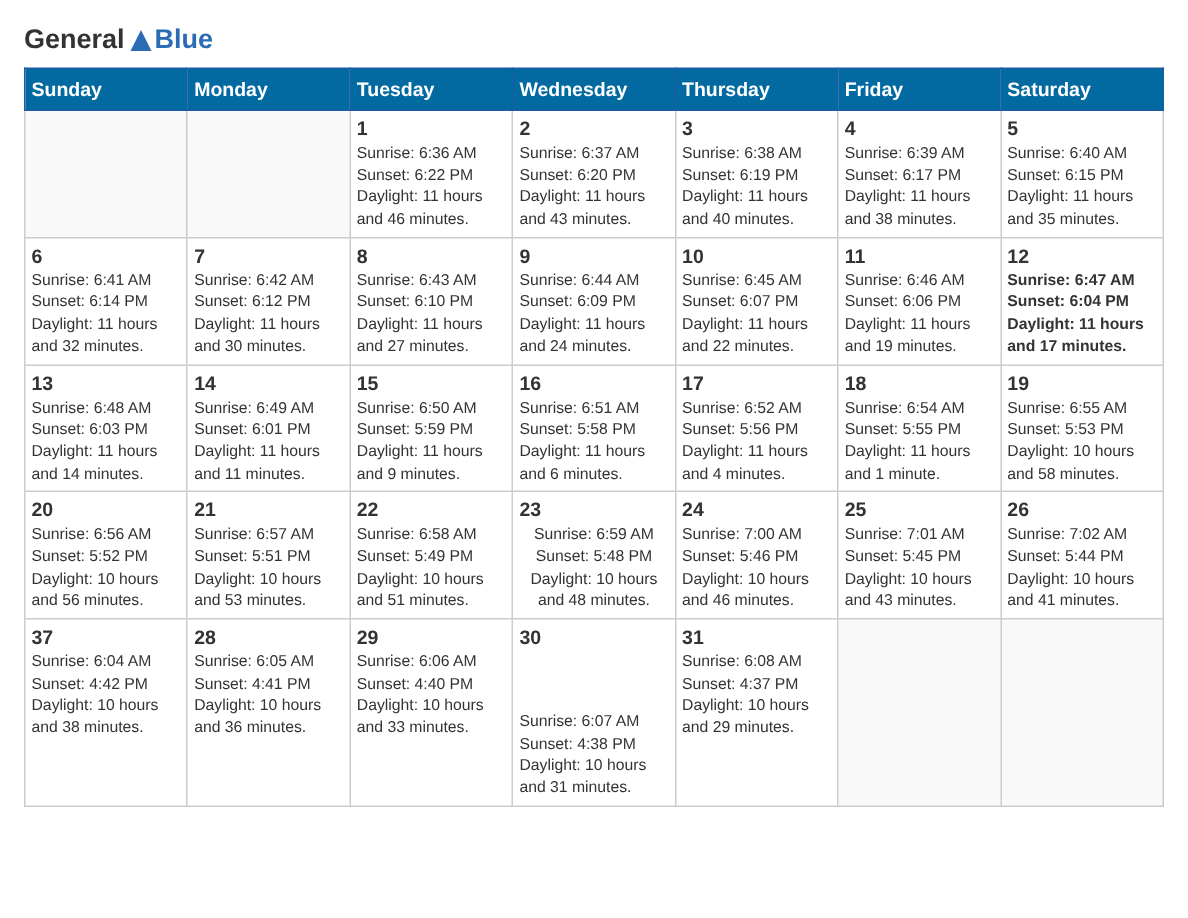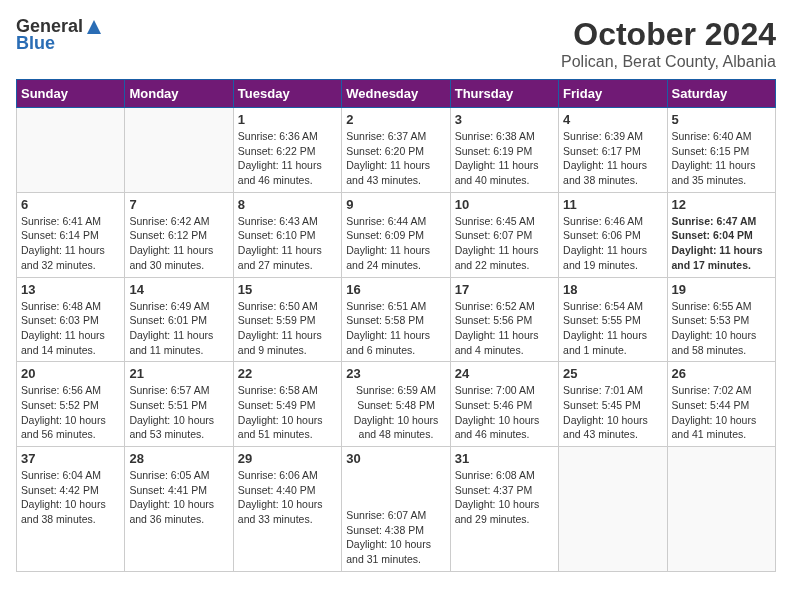--- a/index.html
+++ b/index.html
@@ -11,22 +11,22 @@
       padding: 16px;
     }
     .header-area {
       display: flex;
       justify-content: space-between;
       align-items: flex-start;
       margin-bottom: 8px;
     }
     .logo {
       display: flex;
-      flex-direction: column;
-      align-items: flex-start;
+      flex-direction: row;
+      align-items: flex-end;
     }
     .logo-row {
       display: flex;
       align-items: center;
     }
     .title-area {
       text-align: right;
     }
     .title-area h1 {
       font-size: 32px;
@@ -37,21 +37,21 @@
       font-size: 16px;
       font-weight: normal;
       color: #555;
     }
     .calendar {
       width: 100%;
       border-collapse: collapse;
       font-size: 11px;
     }
     .calendar thead tr th {
-      background-color: #701a75;
+      background-color: #0369a1;
       color: #fff;
       padding: 6px 4px;
       text-align: left;
       font-size: 13px;
       font-weight: bold;
       border: 1px solid #1a5da5;
     }
     .calendar tbody tr td {
       border: 1px solid #ccc;
       vertical-align: top;
@@ -83,24 +83,20 @@
 
 <div class="header-area">
   <div class="logo">
     <div class="logo-row">
       <span style="font-size:18px;font-weight:bold;color:#333;">General</span>
       <svg width="18" height="18" viewBox="0 0 18 18" style="margin-left:2px;">
         <polygon points="2,16 9,2 16,16" fill="#2a6db5"></polygon>
       </svg>
     </div>
     <span style="font-size:18px;font-weight:bold;color:#2a6db5;margin-top:-4px;">Blue</span>
-  </div>
-  <div class="title-area">
-    <h1>October 2024</h1>
-    <h2>Polican, Berat County, Albania</h2>
   </div>
 </div>
 
 <table class="calendar">
   <thead>
     <tr>
       <th>Sunday</th>
       <th>Monday</th>
       <th>Tuesday</th>
       <th>Wednesday</th>

